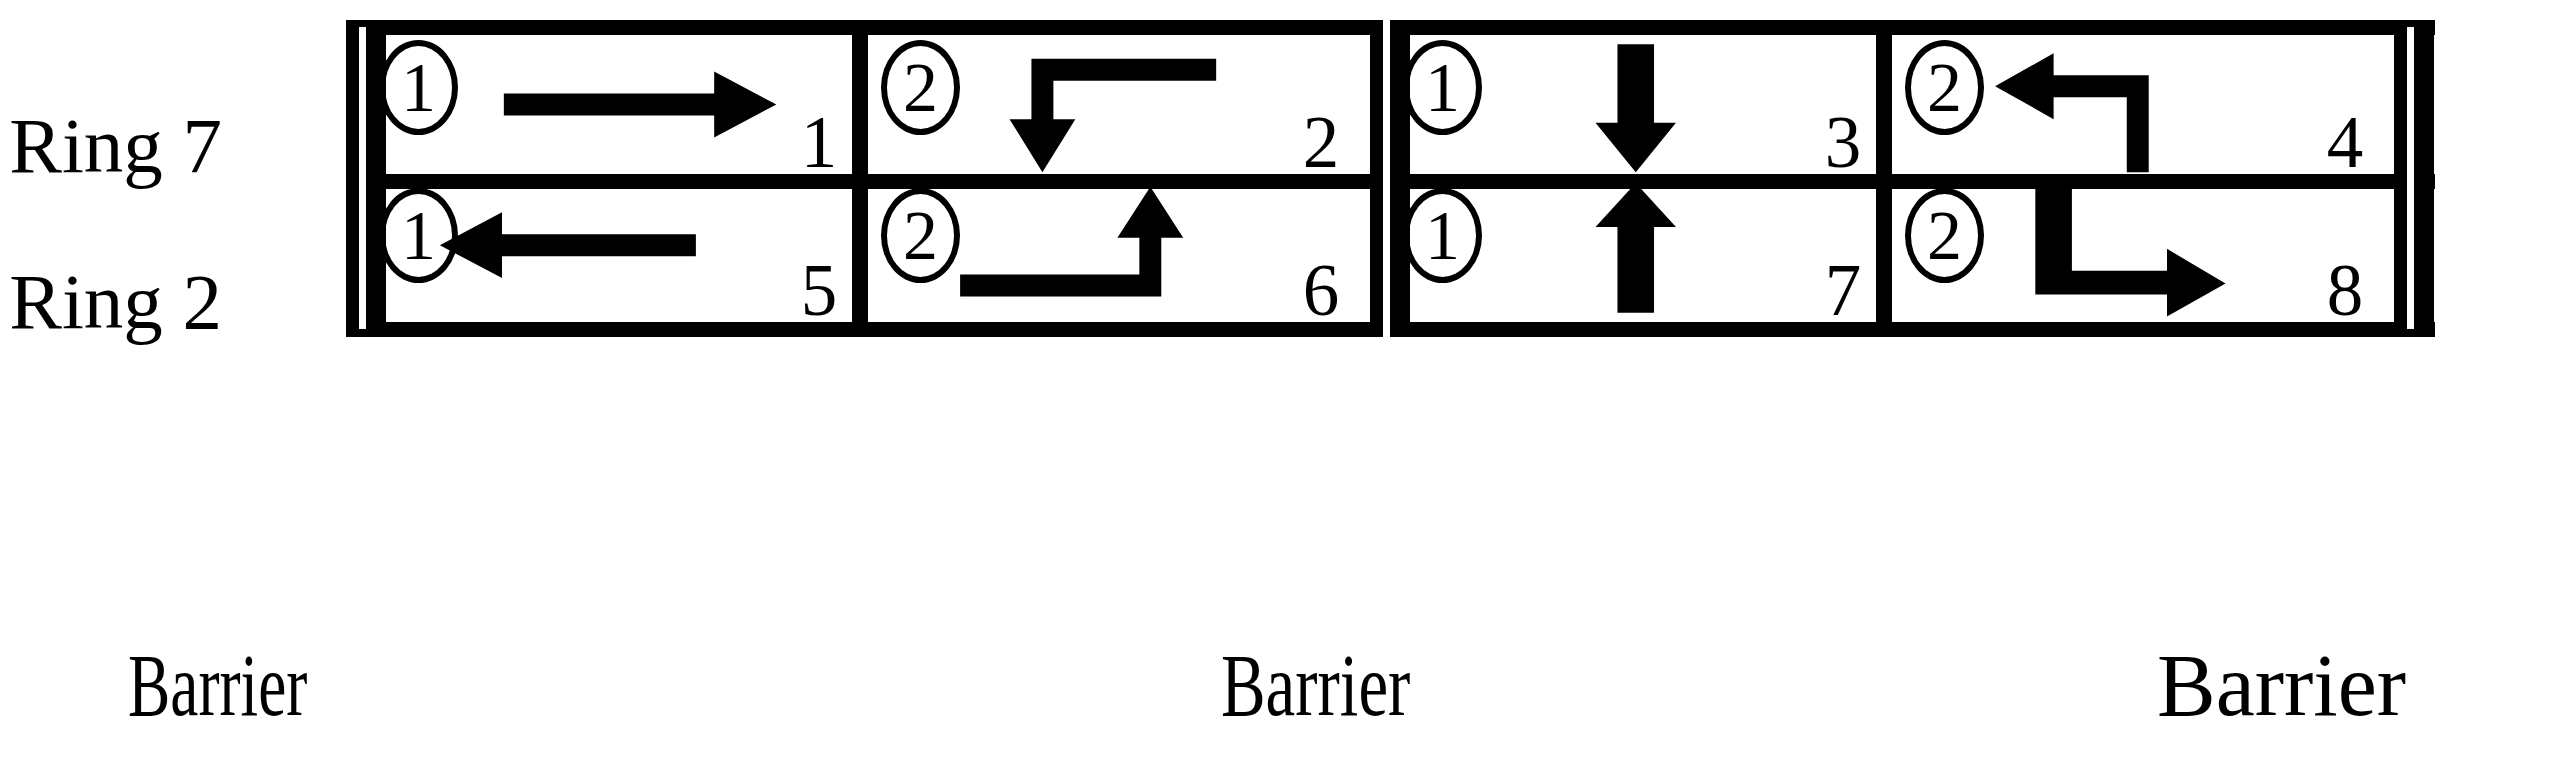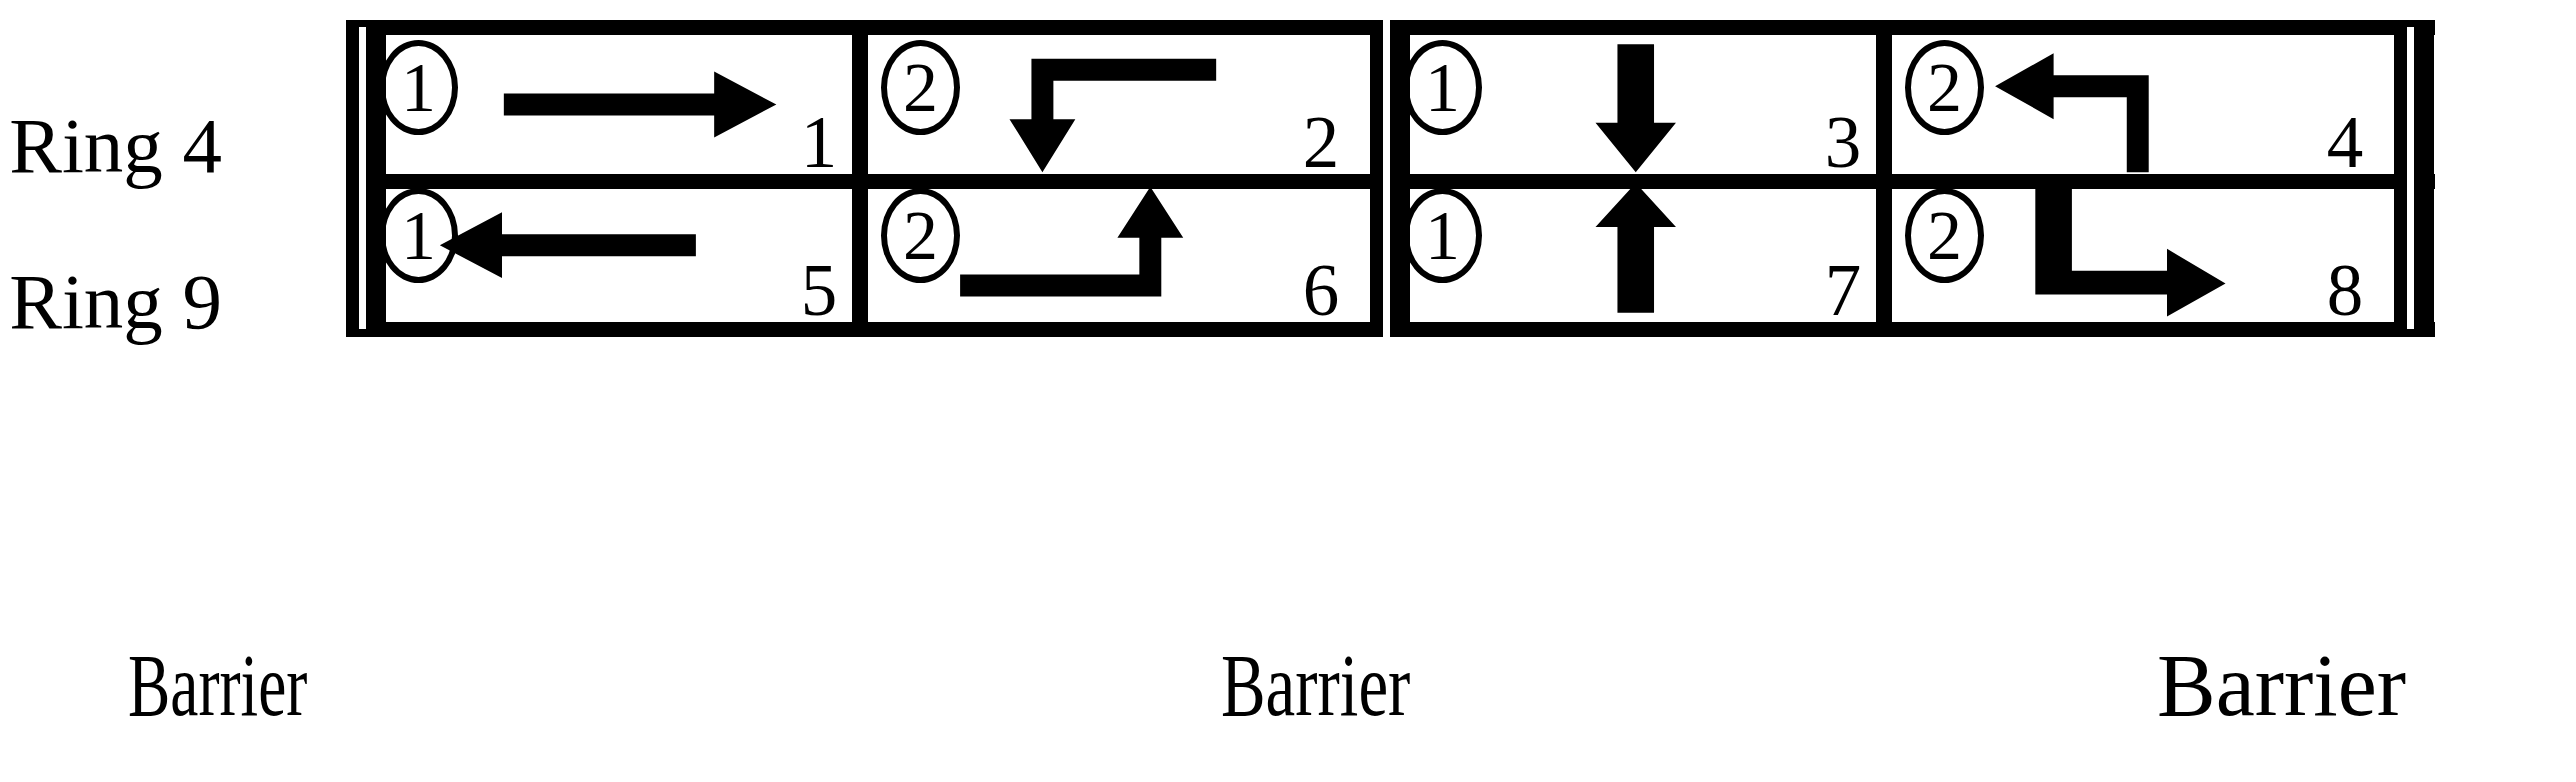--- a/index.html
+++ b/index.html
@@ -64,22 +64,22 @@
   
   .barrier-caption{position:absolute;top:642px;font-size:88px;line-height:1;
                    white-space:nowrap;}
   #cap-left{left:128px;transform:scaleX(0.72);transform-origin:left top;}
   #cap-mid{left:1221px;transform:scaleX(0.76);transform-origin:left top;}
   #cap-right{left:2157px;}
 </style>
 </head>
 <body>
 
-<div class="rowlabel" id="ring1-label">Ring 4</div>
-<div class="rowlabel" id="ring2-label">Ring 9</div>
+<div class="rowlabel" id="ring1-label">Ring 7</div>
+<div class="rowlabel" id="ring2-label">Ring 2</div>
 
 <div id="grid">
 
   <div class="hrule" id="hrule-top"></div>
   <div class="hrule" id="hrule-mid"></div>
   <div class="hrule" id="hrule-bot"></div>
 
   <div class="barrier" id="barrier-left"></div>
   <div class="barrier" id="barrier-mid"></div>
   <div class="barrier" id="barrier-right"></div>

